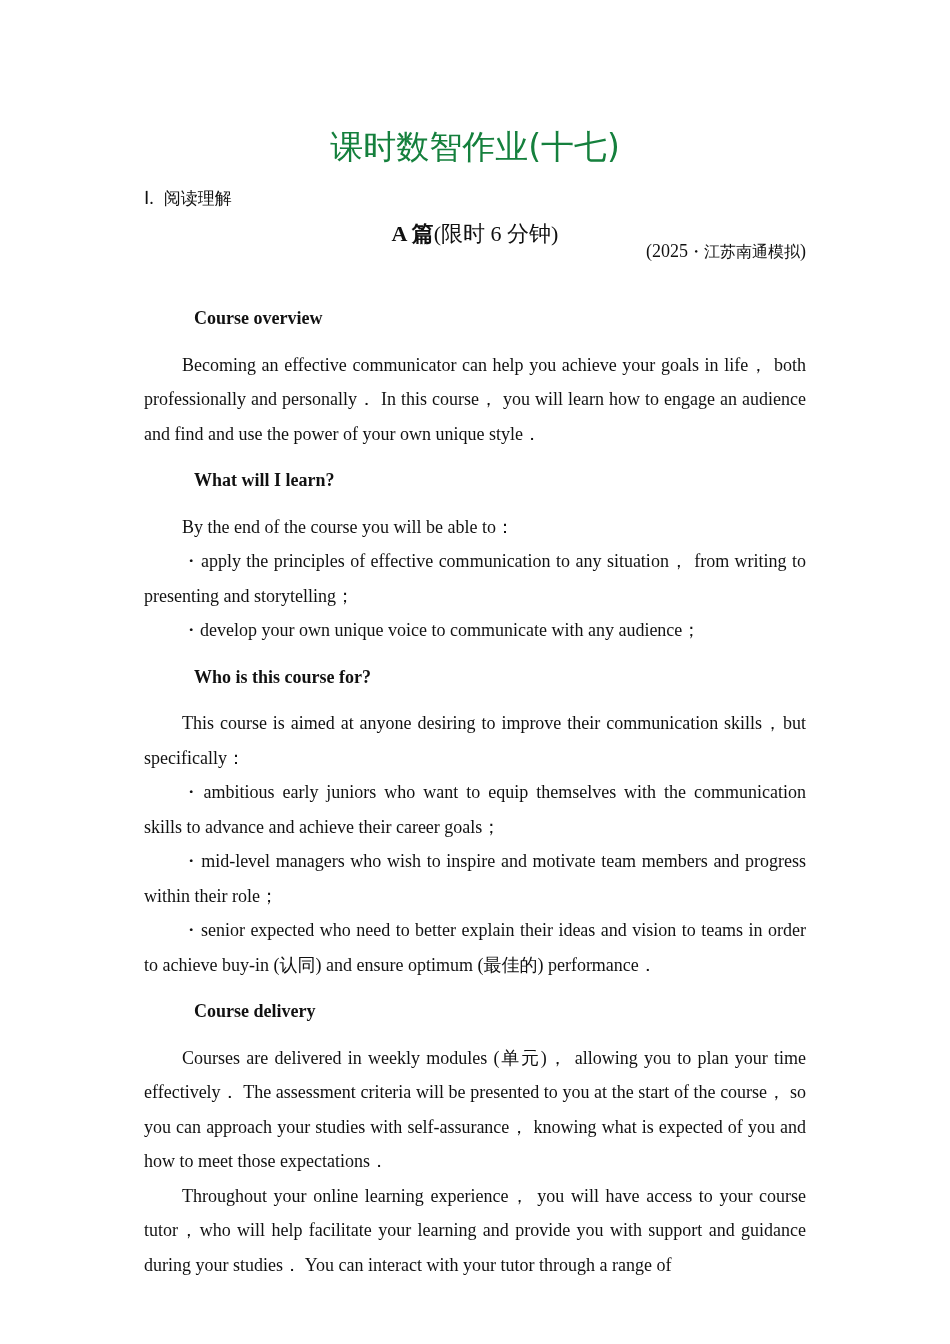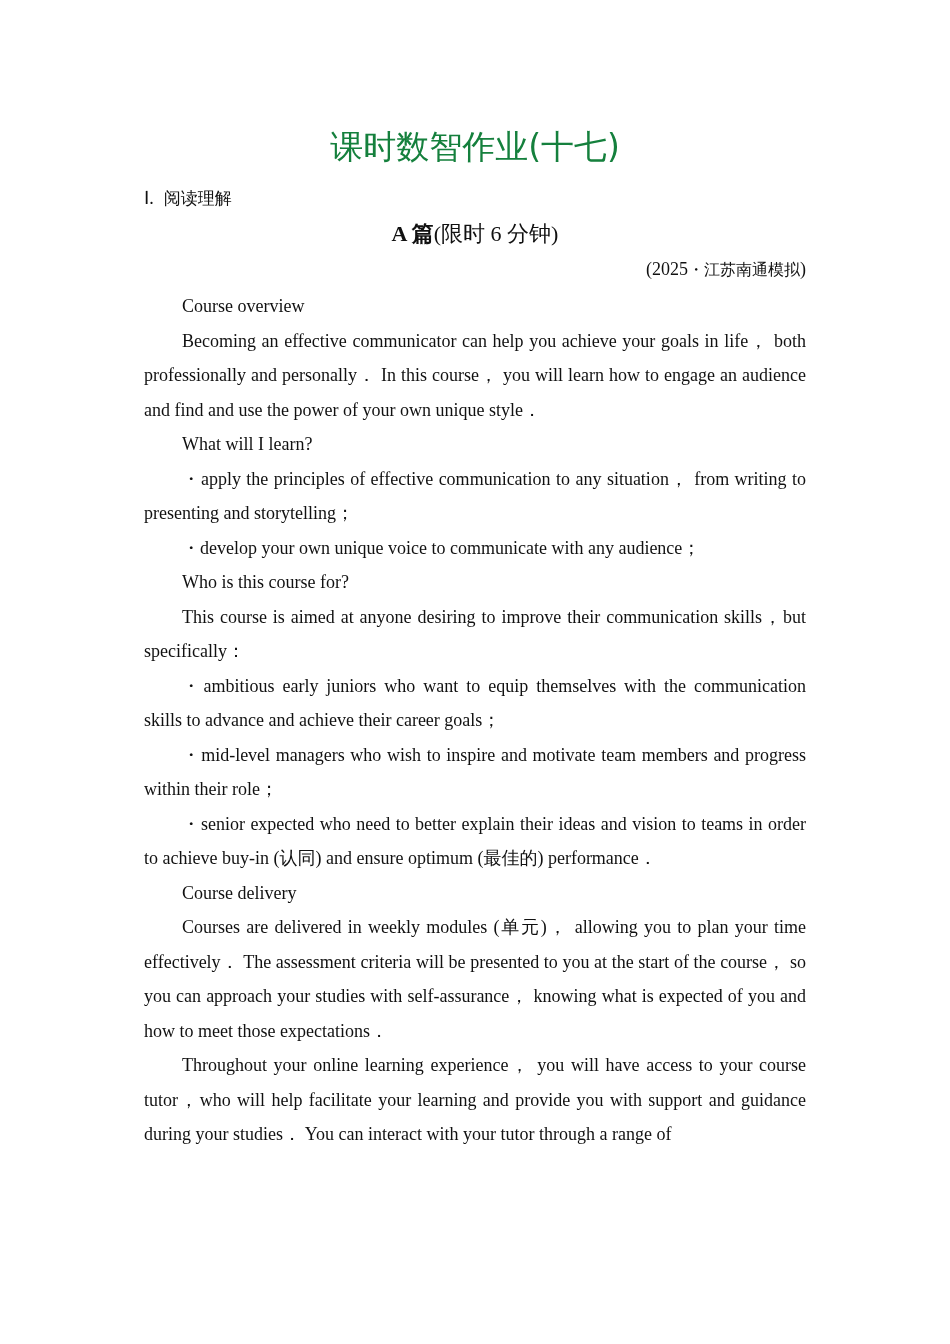--- a/index.html
+++ b/index.html
@@ -7,26 +7,26 @@
          font-family: "Liberation Serif", "DejaVu Serif", serif; color: #111; }
   .page { position: absolute; left: 144px; top: 0; width: 662px; }
   .title { position: absolute; left: 0; top: 124px; width: 662px; text-align: center;
            font-family: "DejaVu Sans", "Liberation Sans", sans-serif; font-size: 33px; line-height: 46px; color:#15803d; }
   .section { position: absolute; left: 0; top: 184px; font-size: 18px; line-height: 28px;
              font-family: "DejaVu Sans", sans-serif; }
   .section .roman { font-family: "Liberation Serif", serif; margin-right: 10px; }
   .section .sec-label { font-size: 17px; }
   .passage { position: absolute; left: 0; top: 220px; width: 662px; text-align: center; font-size: 22px; line-height: 28px; }
   .passage b { font-weight: bold; }
-  .source { position: absolute; right: 0; top: 255px; font-size: 18px; line-height: 28px; }
+  .source { position: absolute; right: 0; top: 237px; font-size: 18px; line-height: 28px; }
   .source .cn { font-family: "DejaVu Sans", sans-serif; font-size: 16px; }
   .body { position: absolute; left: 0; top: 289px; width: 662px; font-size: 18px; line-height: 34.5px; }
   .body p { margin: 0; text-align: justify; text-align-last: left; }
   .body p.indent { text-indent: 38px; }
-  .body h4 { margin: 0; font-size: 18px; font-weight: normal; padding-left: 38px; line-height: 34.5px; }
+  .body h4 { margin: 12px; font-size: 18px; font-weight: bold; padding-left: 38px; line-height: 34.5px; }
 </style>
 </head>
 <body>
 
 <div class="page">
   <div class="title">课时数智作业(十七)</div>
 
   <div class="section">
     <span class="roman">Ⅰ.</span><span class="sec-label">阅读理解</span>
   </div>
@@ -36,20 +36,21 @@
   </div>
 
   <div class="source">
     <span>(2025</span><span class="cn">・</span><span class="cn">江苏南通模拟</span><span>)</span>
   </div>
 
   <div class="body">
     <h4>Course overview</h4>
     <p class="indent">Becoming an effective communicator can help you achieve your goals in life， both professionally and personally． In this course， you will learn how to engage an audience and find and use the power of your own unique style．</p>
     <h4>What will I learn?</h4>
+    <p class="indent">By the end of the course you will be able to：</p>
     <p class="indent">・apply the principles of effective communication to any situation， from writing to presenting and storytelling；</p>
     <p class="indent">・develop your own unique voice to communicate with any audience；</p>
     <h4>Who is this course for?</h4>
     <p class="indent">This course is aimed at anyone desiring to improve their communication skills，but specifically：</p>
     <p class="indent">・ambitious early juniors who want to equip themselves with the communication skills to advance and achieve their career goals；</p>
     <p class="indent">・mid-level managers who wish to inspire and motivate team members and progress within their role；</p>
     <p class="indent">・senior expected who need to better explain their ideas and vision to teams in order to achieve buy-in (认同) and ensure optimum (最佳的) performance．</p>
     <h4>Course delivery</h4>
     <p class="indent">Courses are delivered in weekly modules (单元)， allowing you to plan your time effectively． The assessment criteria will be presented to you at the start of the course， so you can approach your studies with self-assurance， knowing what is expected of you and how to meet those expectations．</p>
     <p class="indent">Throughout your online learning experience， you will have access to your course tutor，who will help facilitate your learning and provide you with support and guidance during your studies． You can interact with your tutor through a range of</p>

